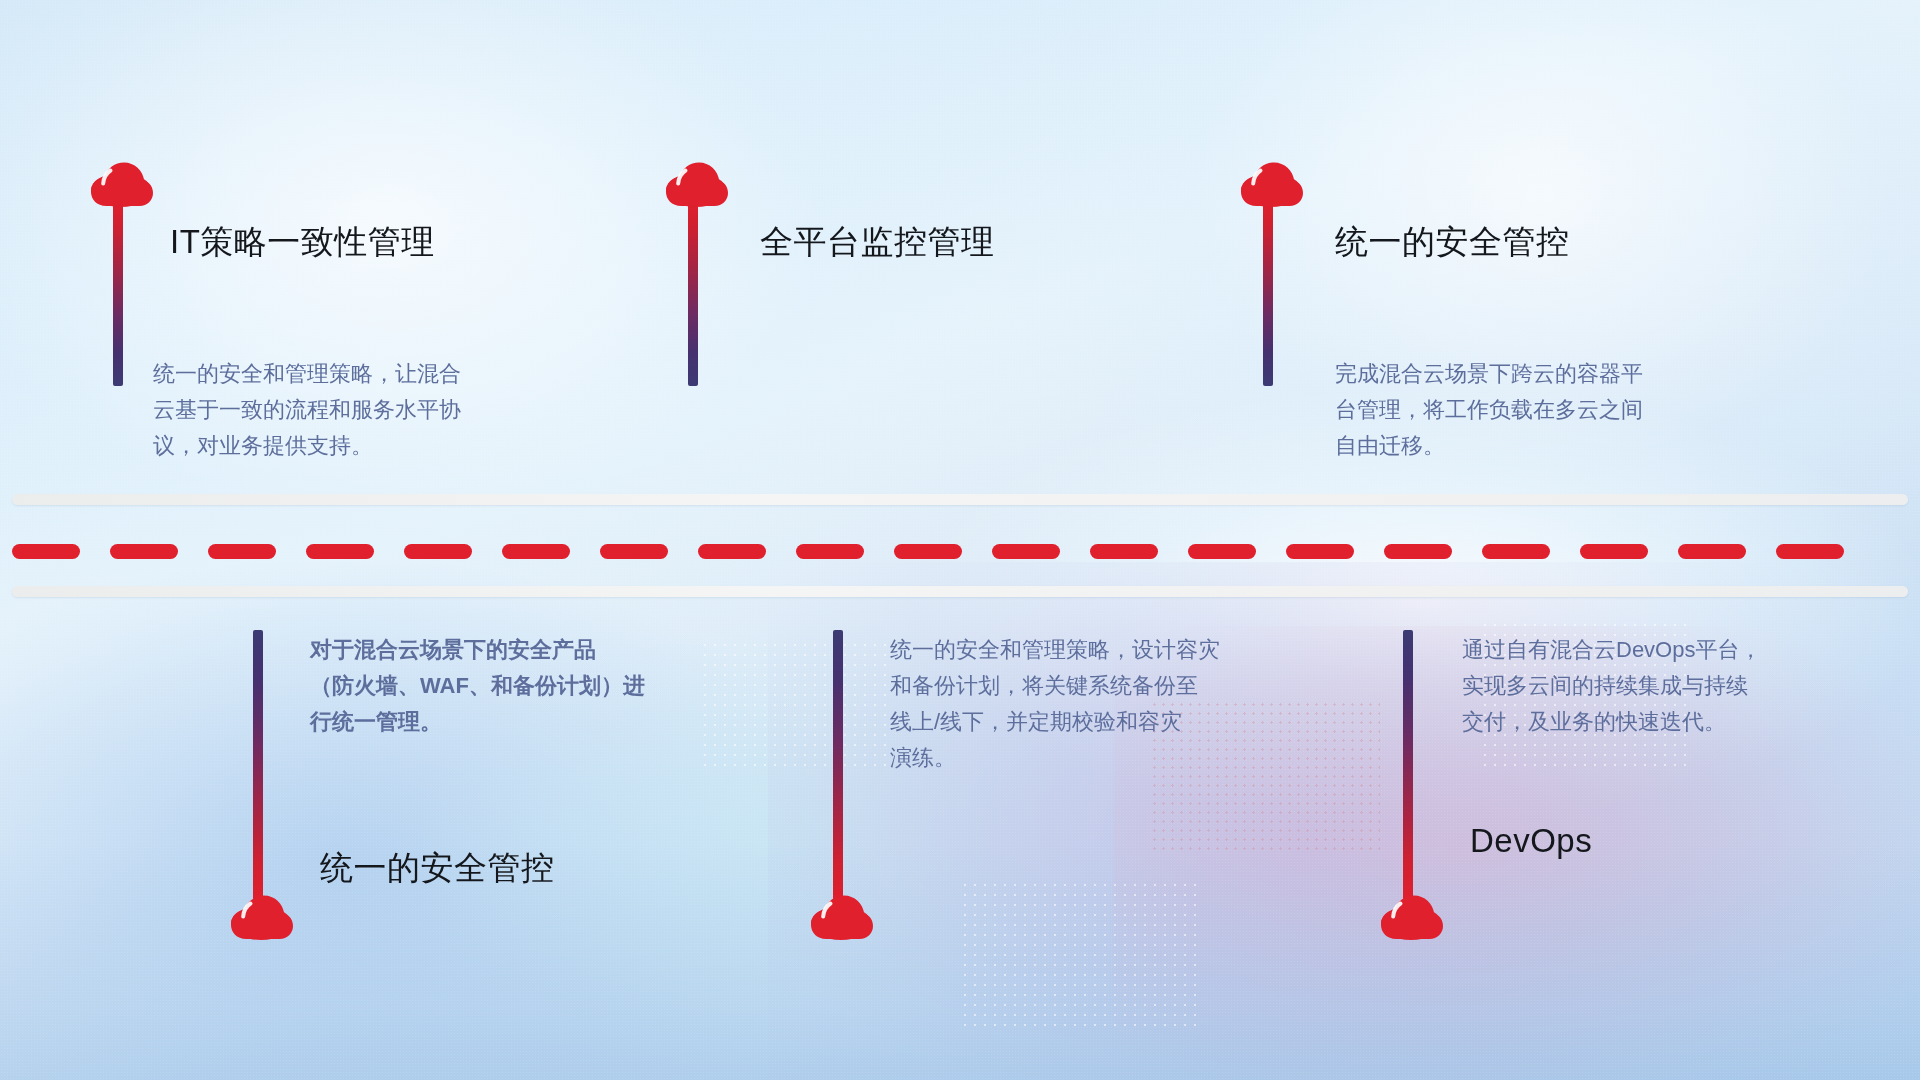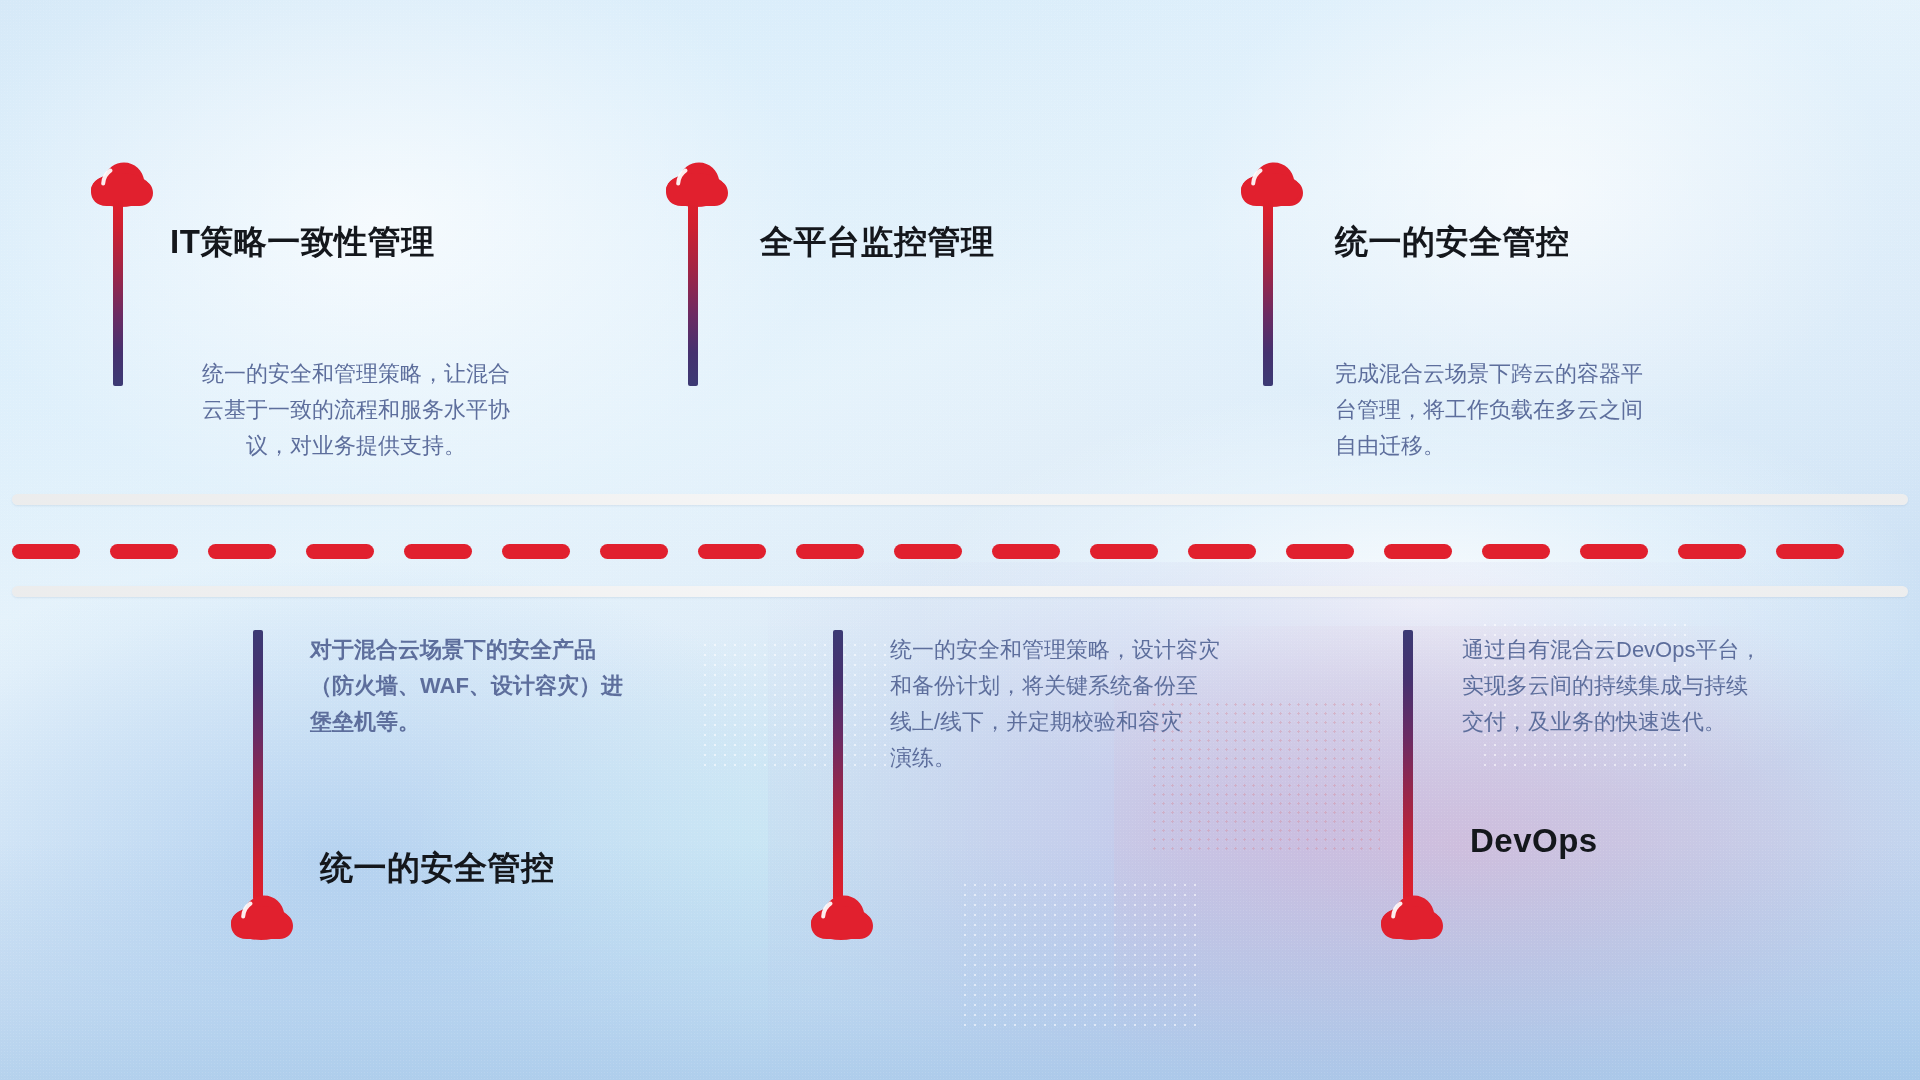--- a/index.html
+++ b/index.html
@@ -163,21 +163,21 @@
     position: absolute;
     width: 64px;
     height: 48px;
   }
   .cloud svg { display: block; width: 64px; height: 48px; }
 
   
   .heading {
     position: absolute;
     font-size: 33px;
-    font-weight: 700;
+    font-weight: 400;
     color: #14171c;
     letter-spacing: 0.5px;
     white-space: nowrap;
   }
   .body-text {
     position: absolute;
     font-size: 22px;
     line-height: 36px;
     color: #5d6e9c;
     width: 360px;
@@ -230,21 +230,21 @@
 
   <div class="cloud" style="left:90px; top:160px;">
     <svg viewBox="0 0 64 48" xmlns="http://www.w3.org/2000/svg">
       <path d="M16.5 46 C6.5 46 1 39.5 1 31.5 C1 23.5 7 17.5 14.5 17 C17 8.5 25 2.5 34 2.5 C44.5 2.5 53 10.5 54.2 20.6 C59.8 22.6 63 27.4 63 33.1 C63 40.4 57.4 46 49.5 46 Z" fill="#e1202e"></path>
       <ellipse cx="31" cy="30" rx="30" ry="17" fill="#e1202e"></ellipse>
       <path d="M20.5 10.5 C16 13.5 13.5 18.5 13.2 23.5" stroke="#ffffff" stroke-width="4" stroke-linecap="round" fill="none" opacity="0.92"></path>
     </svg>
   </div>
   <div class="stem stem-top" style="left:113px; top:200px; height:186px;"></div>
   <div class="heading" style="left:170px; top:220px;">IT策略一致性管理</div>
-  <div class="body-text" style="left:176px; top:356px;text-align:center;">
+  <div class="body-text" style="left:153px; top:356px;">
     <span class="ln">统一的安全和管理策略，让混合</span>
     <span class="ln">云基于一致的流程和服务水平协</span>
     <span class="ln">议，对业务提供支持。</span>
   </div>
 
   <div class="cloud" style="left:665px; top:160px;">
     <svg viewBox="0 0 64 48" xmlns="http://www.w3.org/2000/svg">
       <path d="M16.5 46 C6.5 46 1 39.5 1 31.5 C1 23.5 7 17.5 14.5 17 C17 8.5 25 2.5 34 2.5 C44.5 2.5 53 10.5 54.2 20.6 C59.8 22.6 63 27.4 63 33.1 C63 40.4 57.4 46 49.5 46 Z" fill="#e1202e"></path>
       <ellipse cx="31" cy="30" rx="30" ry="17" fill="#e1202e"></ellipse>
       <path d="M20.5 10.5 C16 13.5 13.5 18.5 13.2 23.5" stroke="#ffffff" stroke-width="4" stroke-linecap="round" fill="none" opacity="0.92"></path>
@@ -271,22 +271,22 @@
   <div class="stem stem-bottom" style="left:253px; top:630px; height:270px;"></div>
   <div class="cloud" style="left:230px; top:893px;">
     <svg viewBox="0 0 64 48" xmlns="http://www.w3.org/2000/svg">
       <path d="M16.5 46 C6.5 46 1 39.5 1 31.5 C1 23.5 7 17.5 14.5 17 C17 8.5 25 2.5 34 2.5 C44.5 2.5 53 10.5 54.2 20.6 C59.8 22.6 63 27.4 63 33.1 C63 40.4 57.4 46 49.5 46 Z" fill="#e1202e"></path>
       <ellipse cx="31" cy="30" rx="30" ry="17" fill="#e1202e"></ellipse>
       <path d="M20.5 10.5 C16 13.5 13.5 18.5 13.2 23.5" stroke="#ffffff" stroke-width="4" stroke-linecap="round" fill="none" opacity="0.92"></path>
     </svg>
   </div>
   <div class="body-text" style="left:310px; top:632px;font-weight:bold;">
     <span class="ln">对于混合云场景下的安全产品</span>
-    <span class="ln">（防火墙、WAF、设计容灾）进</span>
-    <span class="ln">堡垒机等。</span>
+    <span class="ln">（防火墙、WAF、和备份计划）进</span>
+    <span class="ln">行统一管理。</span>
   </div>
   <div class="heading" style="left:320px; top:822px;margin-top:24px;">统一的安全管控</div>
 
   <div class="stem stem-bottom" style="left:833px; top:630px; height:270px;"></div>
   <div class="cloud" style="left:810px; top:893px;">
     <svg viewBox="0 0 64 48" xmlns="http://www.w3.org/2000/svg">
       <path d="M16.5 46 C6.5 46 1 39.5 1 31.5 C1 23.5 7 17.5 14.5 17 C17 8.5 25 2.5 34 2.5 C44.5 2.5 53 10.5 54.2 20.6 C59.8 22.6 63 27.4 63 33.1 C63 40.4 57.4 46 49.5 46 Z" fill="#e1202e"></path>
       <ellipse cx="31" cy="30" rx="30" ry="17" fill="#e1202e"></ellipse>
       <path d="M20.5 10.5 C16 13.5 13.5 18.5 13.2 23.5" stroke="#ffffff" stroke-width="4" stroke-linecap="round" fill="none" opacity="0.92"></path>
     </svg>

